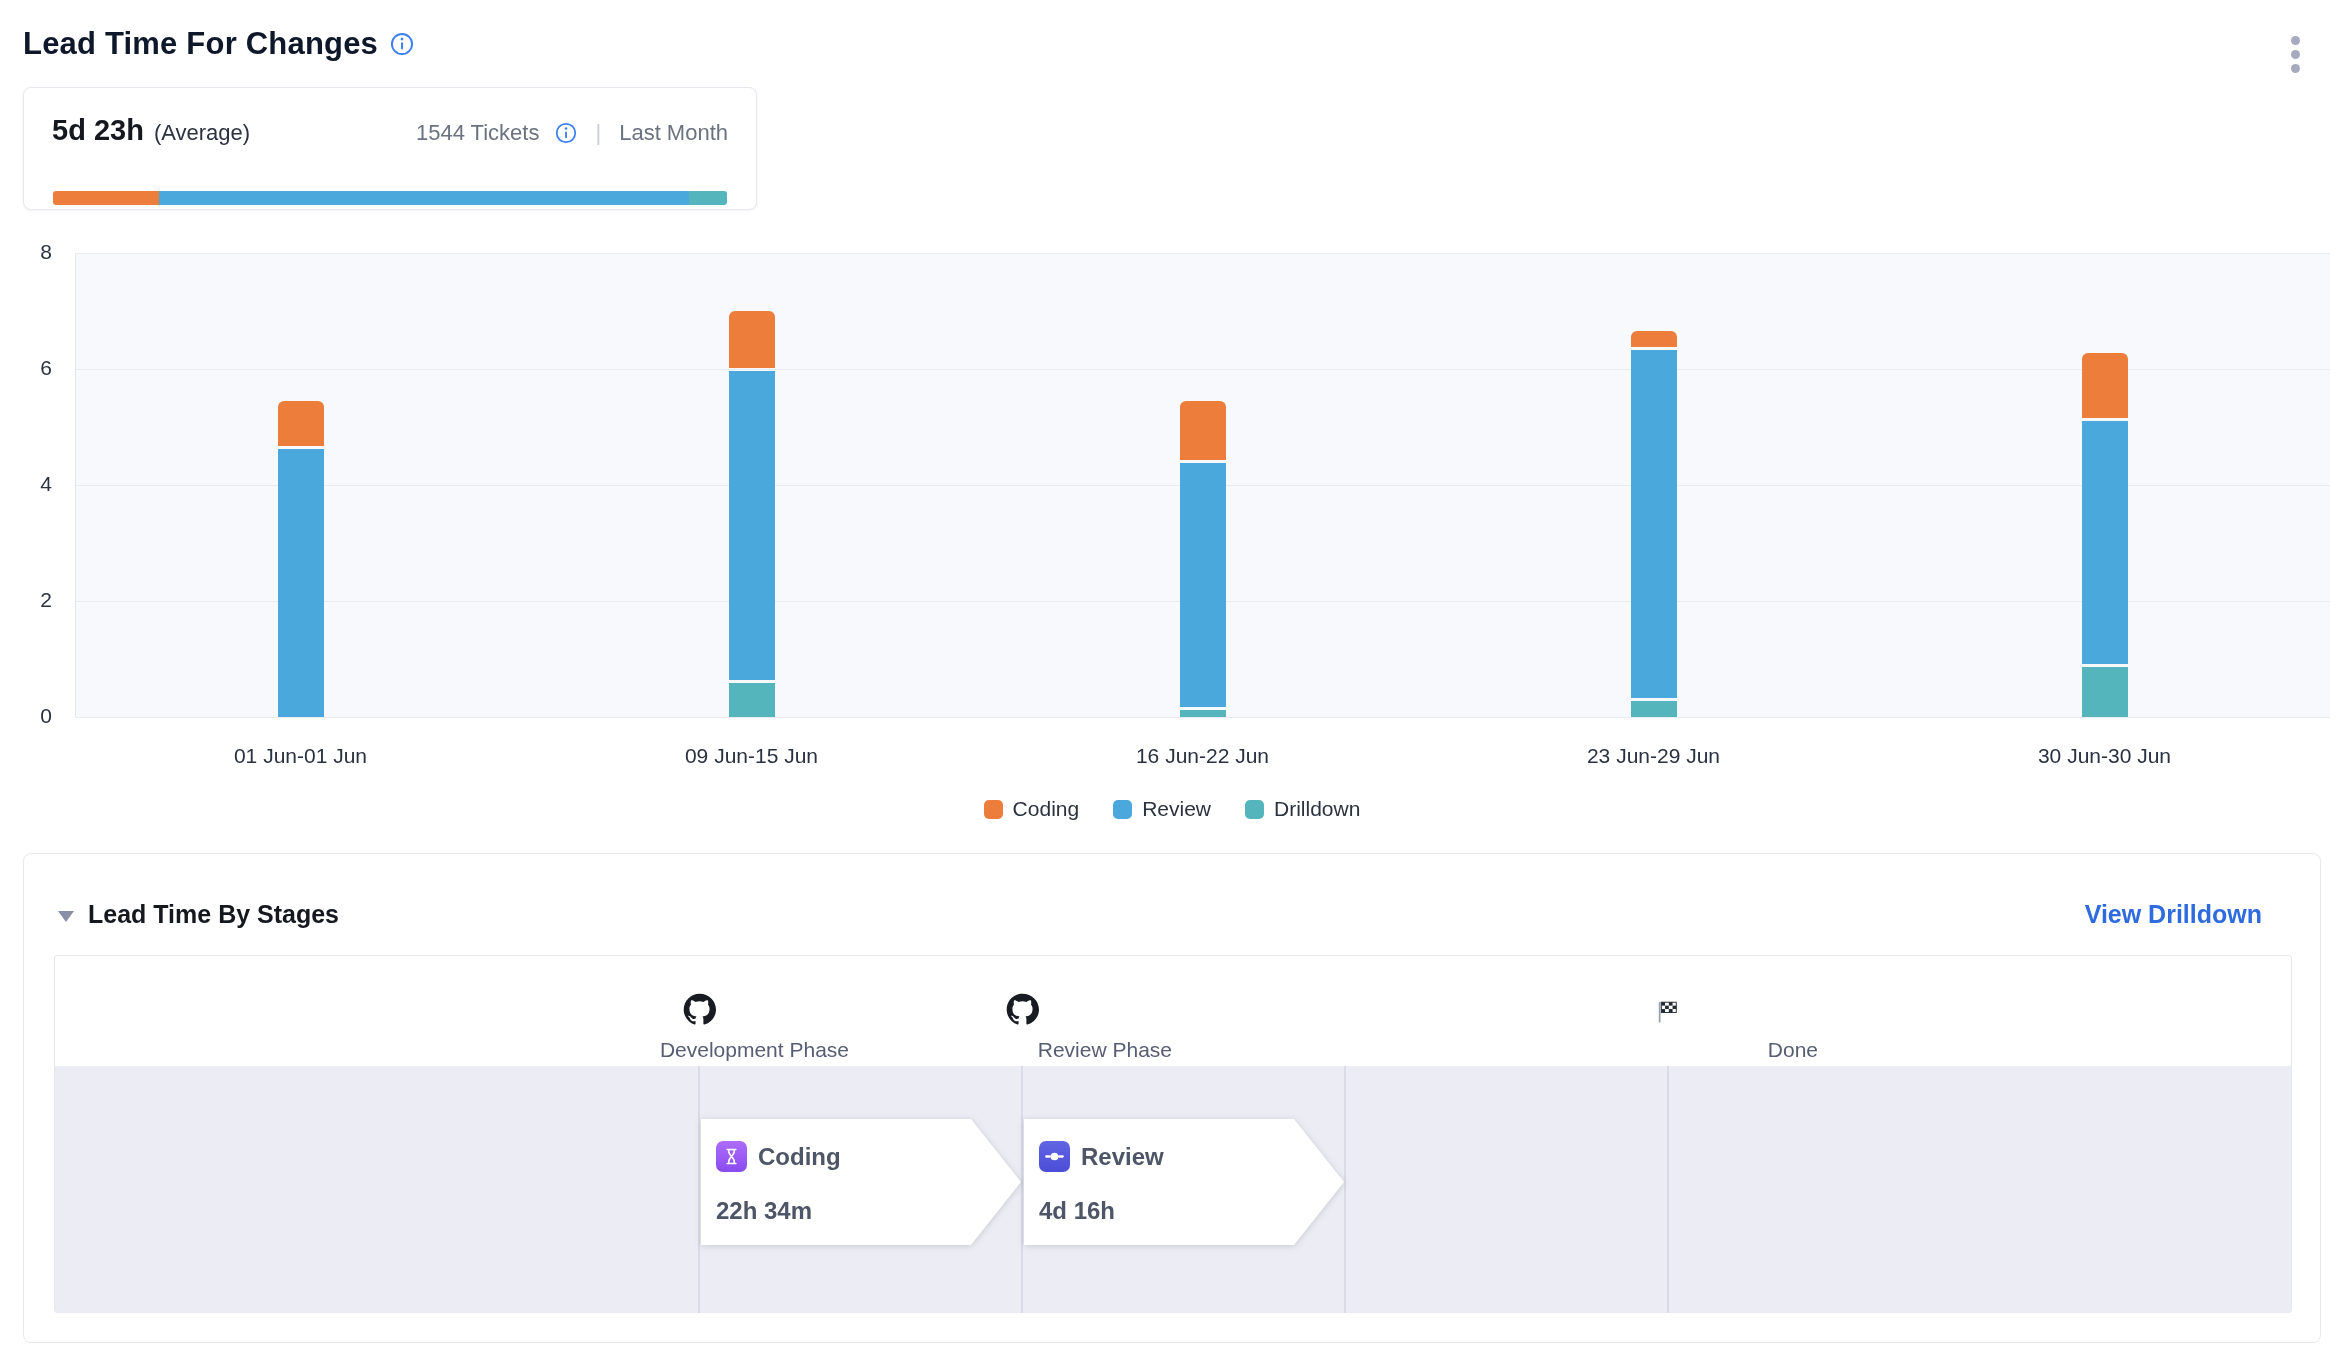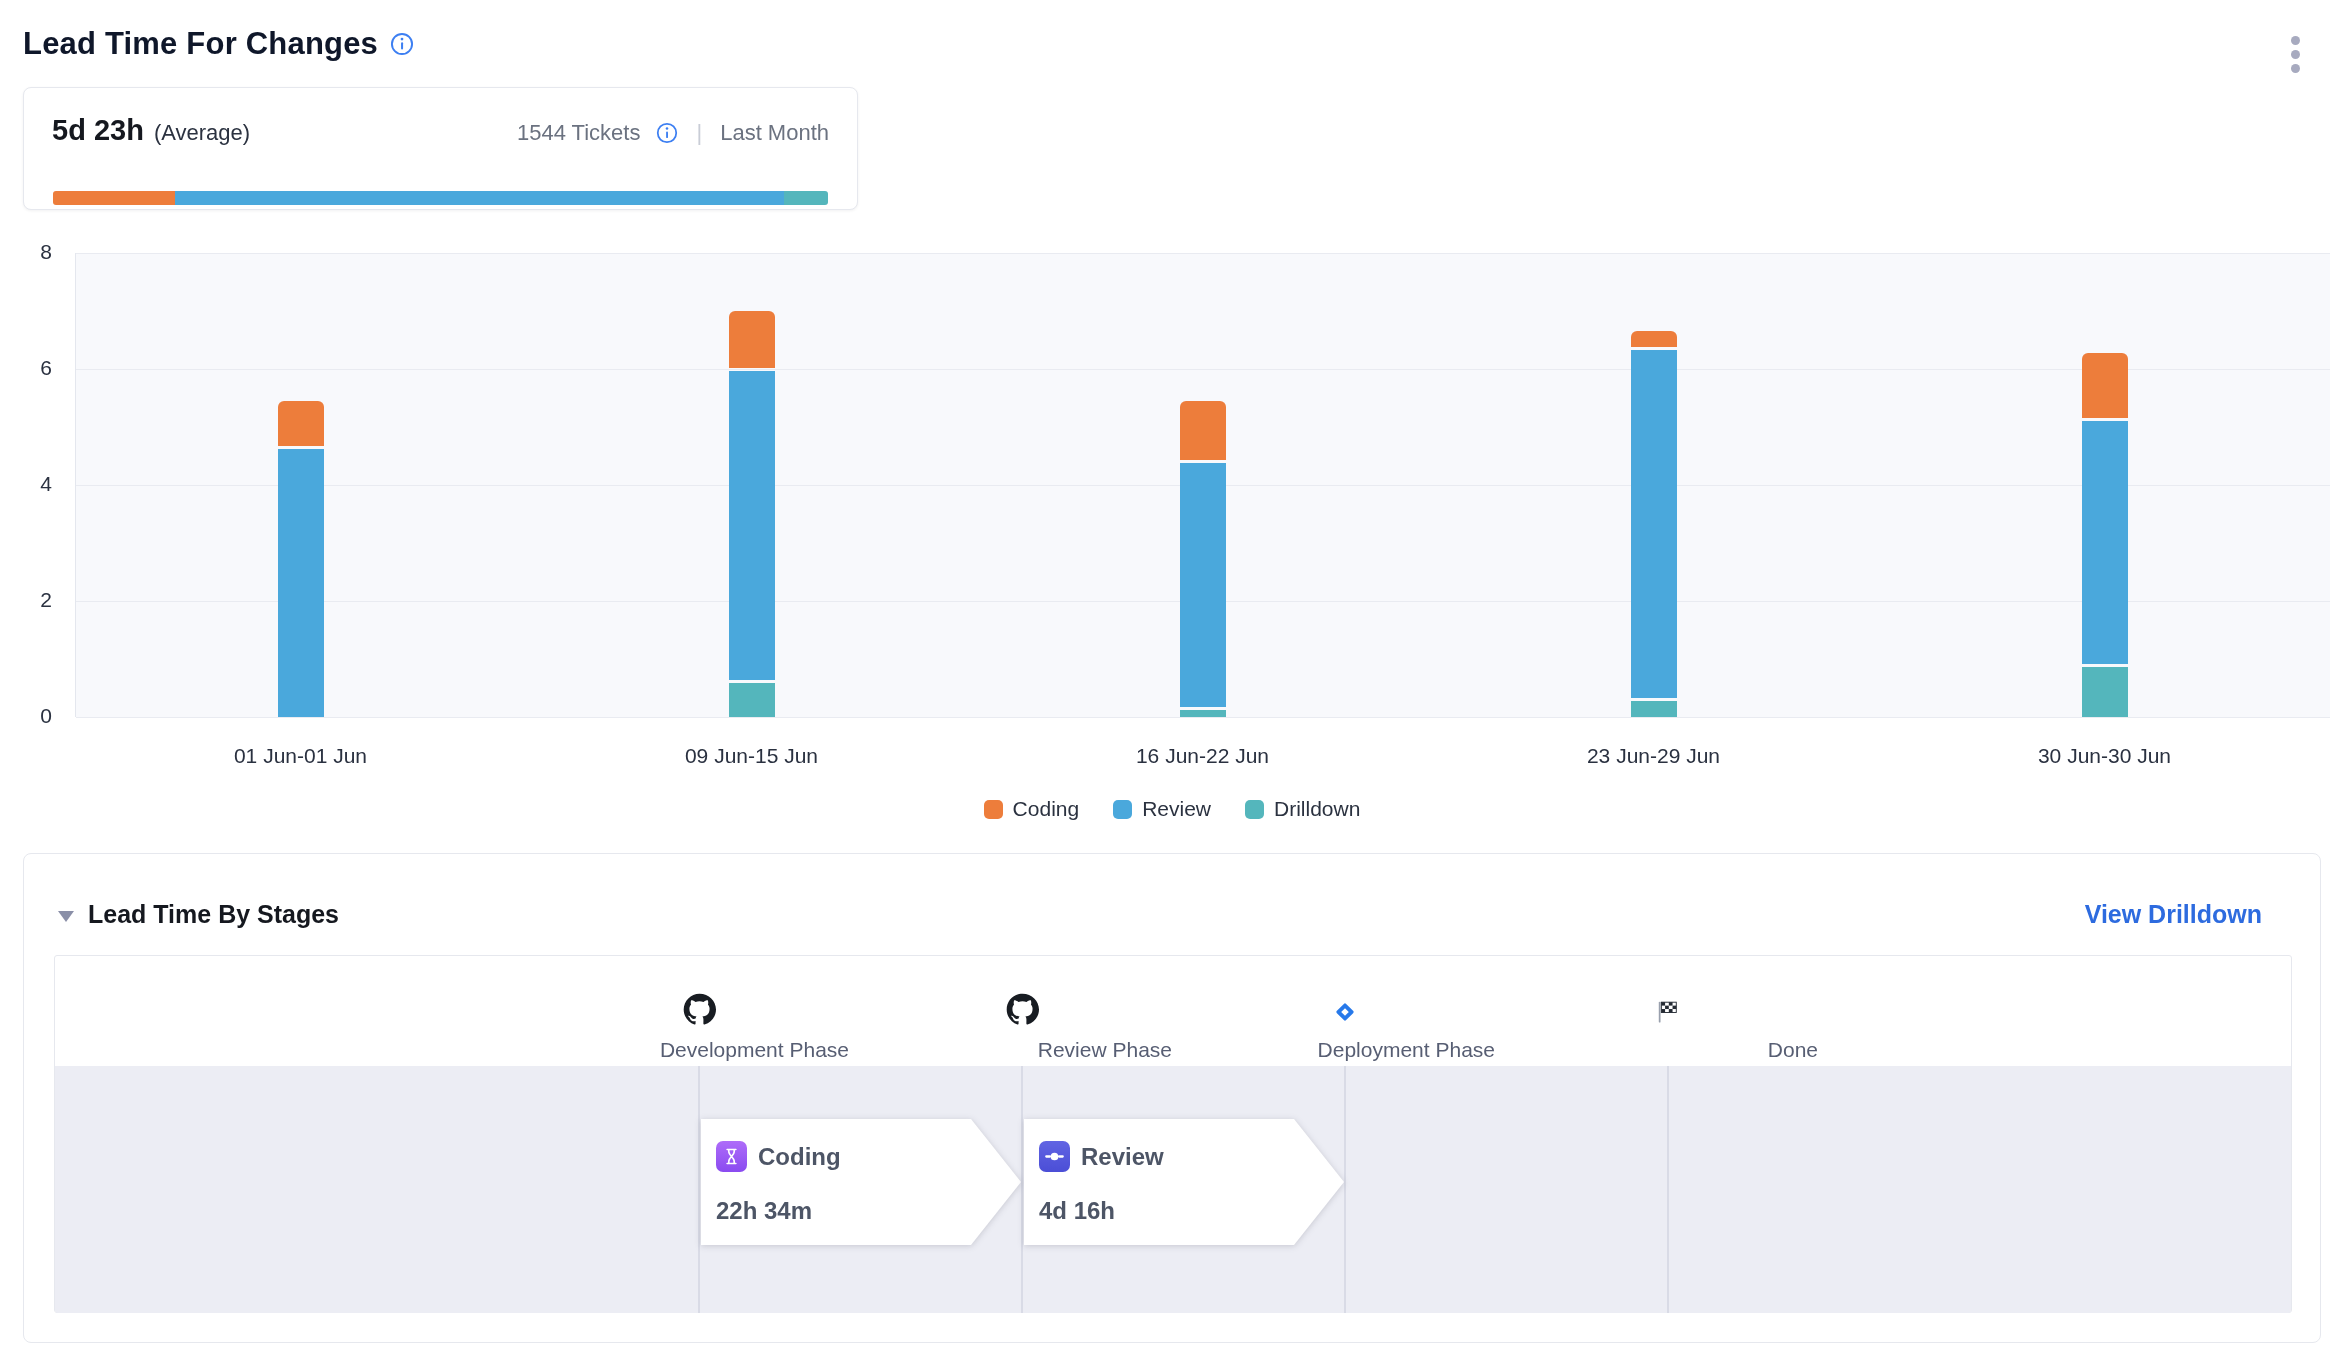--- a/index.html
+++ b/index.html
@@ -7,21 +7,21 @@
   body { font-family:"Liberation Sans", sans-serif; color:#1A1D29; }
   .page { position:relative; width:2344px; height:1352px; background:#fff; overflow:hidden; }
 
   
   .header-row { position:absolute; left:23px; top:26px; display:flex; align-items:center; gap:12px; }
   .page-title { font-size:31px; font-weight:bold; color:#0f172a; letter-spacing:.2px; }
   .kebab { position:absolute; right:38px; top:30px; display:flex; flex-direction:column; gap:5px; padding:6px; cursor:pointer; }
   .kebab i { width:9px; height:9px; border-radius:50%; background:#A7AABF; }
 
   
-  .summary-card { position:absolute; left:23px; top:87px; width:835px; height:123px; background:#fff;
+  .summary-card { position:absolute; left:23px; top:87px; width:734px; height:123px; background:#fff;
     border:1px solid #E6E8EE; border-radius:8px; box-shadow:0 1px 3px rgba(20,24,40,.06); padding:26px 28px 0 28px; }
   .summary-top { display:flex; align-items:baseline; }
   .summary-value { font-size:29px; font-weight:bold; color:#15181F; }
   .summary-avg { font-size:22px; color:#2B3240; margin-left:10px; }
   .summary-meta { margin-left:auto; display:flex; align-items:center; gap:16px; font-size:22px; color:#6B7280; }
   .summary-sep { color:#C9CDD6; margin:0 2px; }
   .summary-bar { position:absolute; left:29px; right:29px; top:103px; height:14px; border-radius:3px; overflow:hidden; display:flex; }
   .summary-bar span { height:100%; }
 
   
@@ -216,29 +216,20 @@
           <div class="phase-label">Development Phase</div>
         </div>
         <div class="phase" style="left: 967px;">
           <div class="phase-icon">
             <svg width="33" height="33" viewBox="0 0 24 24">
               <path fill="#181C22" d="M12 .5C5.65.5.5 5.65.5 12c0 5.08 3.29 9.39 7.86 10.91.58.11.79-.25.79-.55 0-.27-.01-1-.02-1.96-3.2.7-3.88-1.54-3.88-1.54-.52-1.33-1.28-1.68-1.28-1.68-1.04-.71.08-.7.08-.7 1.15.08 1.76 1.18 1.76 1.18 1.03 1.76 2.69 1.25 3.35.96.1-.74.4-1.25.73-1.54-2.55-.29-5.23-1.28-5.23-5.68 0-1.26.45-2.28 1.18-3.08-.12-.29-.51-1.46.11-3.04 0 0 .97-.31 3.16 1.18.92-.26 1.9-.38 2.88-.39.98 0 1.96.13 2.88.39 2.19-1.49 3.15-1.18 3.15-1.18.63 1.58.23 2.75.12 3.04.74.8 1.18 1.82 1.18 3.08 0 4.41-2.69 5.38-5.25 5.67.41.35.78 1.05.78 2.13 0 1.54-.01 2.78-.01 3.16 0 .31.21.67.8.55C20.72 21.38 24 17.08 24 12 24 5.65 18.85.5 12 .5z"></path>
             </svg>
           </div>
           <div class="phase-label">Review Phase</div>
         </div>
-        <div class="phase" style="left: 1290px;">
-          <div class="phase-icon">
-            <svg width="28" height="28" viewBox="0 0 24 24">
-              <rect x="6.4" y="6.4" width="11.2" height="11.2" rx="1.4" transform="rotate(45 12 12)" fill="#2779EA"></rect>
-              <rect x="9.7" y="9.7" width="4.6" height="4.6" transform="rotate(45 12 12)" fill="#fff"></rect>
-            </svg>
-          </div>
-          <div class="phase-label">Deployment Phase</div>
-        </div>
         <div class="phase" style="left: 1613px;">
           <div class="phase-icon">
             <svg width="28" height="28" viewBox="0 0 24 24">
               <rect x="4.1" y="3.2" width="1.5" height="17.8" rx="0.75" fill="#99A0AD"></rect>
               <g>
                 <rect x="6.3" y="3.6" width="12.8" height="8.8" fill="#fff" stroke="#242A33" stroke-width="0.8"></rect>
                 <rect x="6.3" y="3.6" width="3.2" height="2.93" fill="#242A33"></rect>
                 <rect x="12.7" y="3.6" width="3.2" height="2.93" fill="#242A33"></rect>
                 <rect x="9.5" y="6.53" width="3.2" height="2.93" fill="#242A33"></rect>
                 <rect x="15.9" y="6.53" width="3.2" height="2.93" fill="#242A33"></rect>

